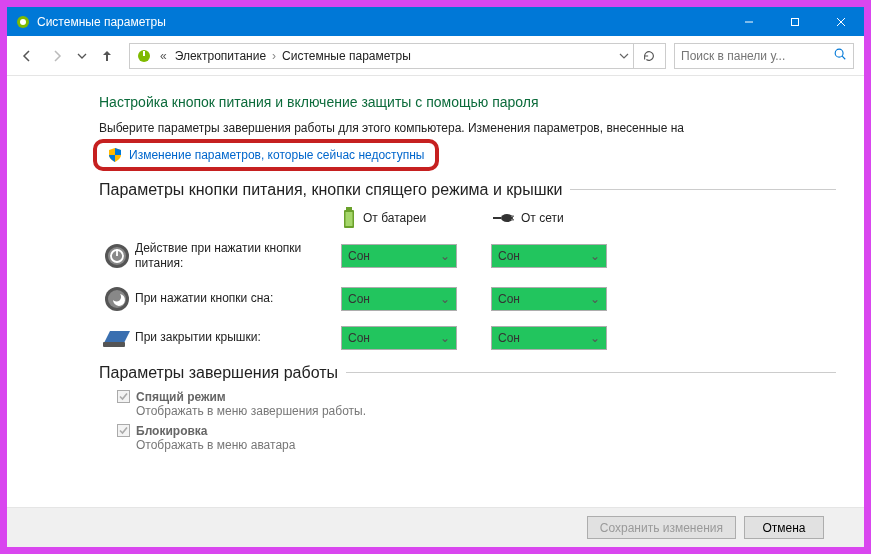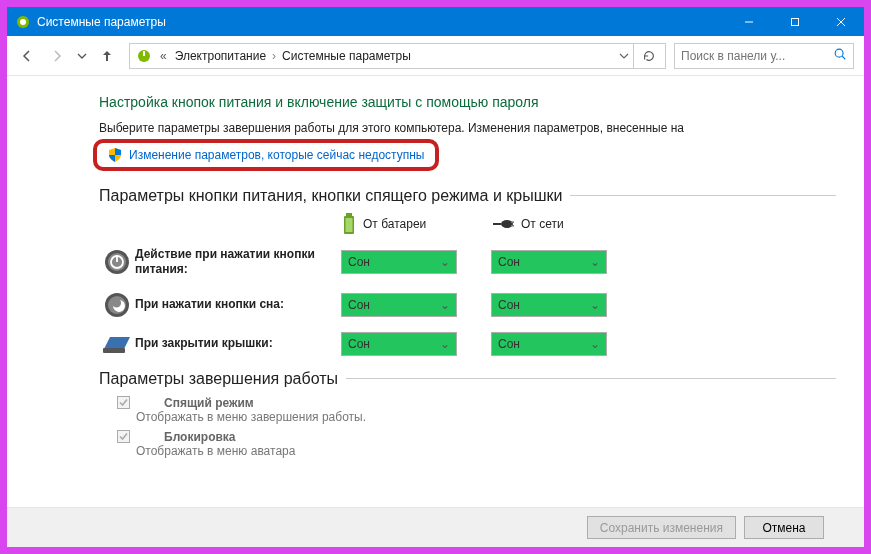--- a/index.html
+++ b/index.html
@@ -18,38 +18,38 @@
   .crumb.sep { color: #888; padding: 0 2px;}
   .crumb.dim { color:#555;}
   .crumbdd { width:18px; display:flex; align-items:center; justify-content:center; color:#666;}
   .refresh { width: 30px; height: 26px; border-left:1px solid #ccc; display: flex; align-items: center; justify-content: center; color: #555; }
   .search { width: 180px; height: 26px; border: 1px solid #ccc; margin-right:4px; display: flex; align-items: center; padding: 0 6px; }
   .search input { border: 0; outline: 0; width: 100%; font-size: 12px; color: #404040; background: transparent; }
   .search .sicon { color:#0078d7; }
   .content { flex: 1; overflow: hidden; padding: 18px 28px 0 92px; font-size: 12px; color: #222; position: relative; }
   h2 { font-size: 14px; font-weight: 400; color: #0c6b3b; margin-bottom: 10px; }
   .intro { font-size: 12px; line-height: 1.4; margin-bottom: 2px; max-width: 640px; }
-  .callout { border: 4px solid #c62020; border-radius: 10px; display: inline-flex; align-items: center; gap: 6px; padding: 4px 10px; margin: 4px 0 6px -6px; position:relative; top:-4px;}
+  .callout { border: 4px solid #c62020; border-radius: 10px; display: inline-flex; align-items: center; gap: 6px; padding: 4px 10px; margin: 4px 0 0 -6px; position:relative; top:-4px;}
   .shield { width: 16px; height: 16px; }
   .clink { color: #0066cc; font-size: 12px; }
   .redact { background:#000; height:14px; border-radius:2px; display:inline-block; }
   .section-label { font-size: 16px; color: #222; margin: 6px 0 8px; display:flex; align-items:center; gap:8px; }
   .section-label .line { flex:1; height:1px; background:#ccc; }
   .header-row { display: flex; align-items: center; margin-left: 242px; margin-bottom: 12px; }
   .hcol { width: 150px; display: flex; align-items: center; gap: 6px; font-size:12px; }
   .grid-row { display: flex; align-items: center; margin-bottom: 14px; }
   .ricon { width: 36px; display: flex; justify-content: center; }
-  .rlabel { width: 206px; font-size: 12px; line-height: 1.3; font-weight: bold; }
+  .rlabel { width: 206px; font-size: 12px; line-height: 1.3; }
   .ddcell { width: 150px; }
   .dd { width: 116px; height: 24px; border: 1px solid #adadad; background: #22c55e; display: flex; align-items: center; padding: 0 6px; font-size: 12px; justify-content: space-between; color:#333;}
   .dd .chev { color:#555; }
   .chkrow { display: flex; align-items: center; gap: 6px; margin-left: 18px; font-size: 12px; color:#777; }
   .chk { width:13px; height:13px; border:1px solid #aaa; background:#f3f3f3; display:inline-flex; align-items:center; justify-content:center; }
   .chk svg { display:block; }
-  .chklabel { font-weight:600; color:#666;margin-left:28px;}
+  .chklabel { font-weight:600; color:#666;}
   .chkdesc { margin-left: 37px; font-size: 12px; color:#777; margin-bottom:6px;}
   .footer { height: 40px; border-top: 1px solid #e5e5e5; background: #f0f0f0; display: flex; align-items: center; justify-content: flex-end; padding-right: 40px; gap: 8px; }
   .btn { min-width: 120px; height: 23px; border: 1px solid #adadad; background: #e1e1e1; font-size: 12px; display: flex; align-items: center; justify-content: center; padding:0 12px;}
   .btn.disabled { color: #9a9a9a; }
   .btn.active { background:#e1e1e1; color:#000;}
 </style>
 </head>
 <body>
 
 <div class="frame">

